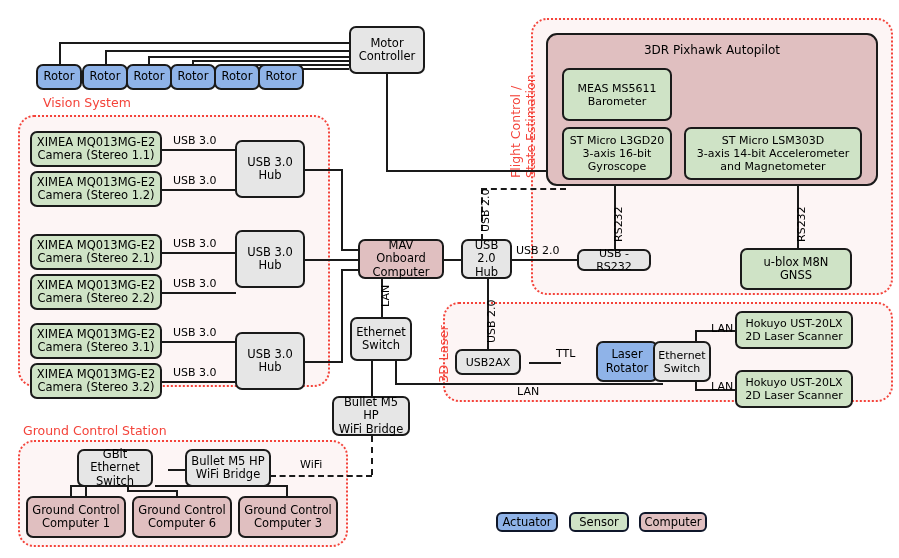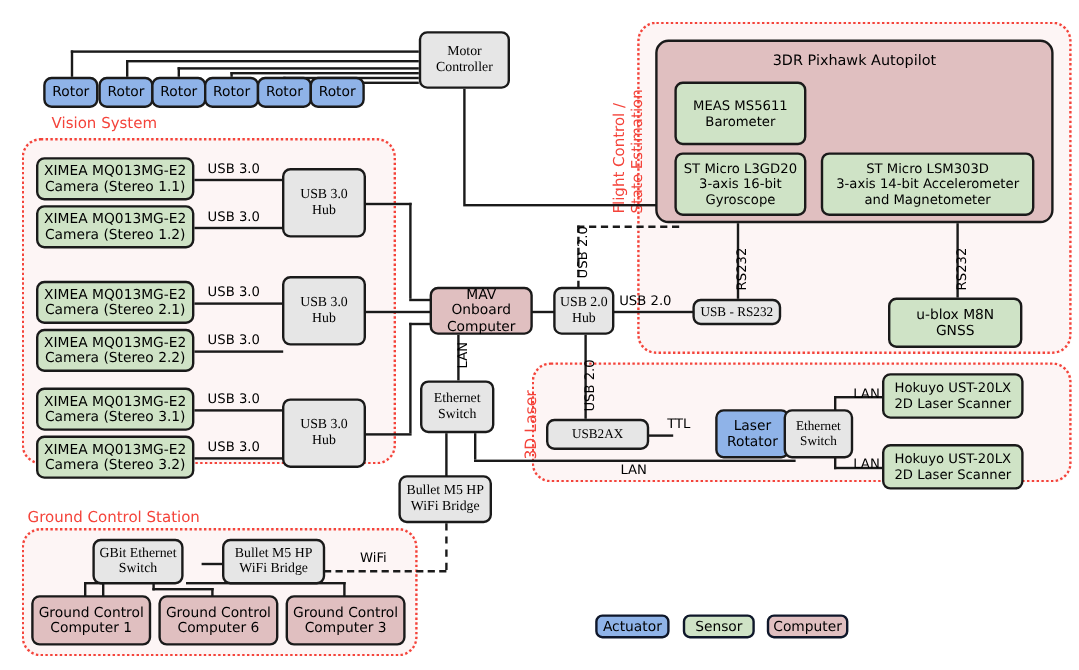--- a/index.html
+++ b/index.html
@@ -5,21 +5,21 @@
   html,body{margin:0;padding:0;background:#ffffff;}
   body{font-family:"DejaVu Sans","Liberation Sans",sans-serif;}
   #canvas{position:relative;width:899px;height:558px;background:#fff;overflow:hidden;}
   .node{position:absolute;box-sizing:border-box;border:2px solid #1a1a1a;border-radius:7px;
         display:flex;align-items:center;justify-content:center;text-align:center;
         font-size:11.5px;line-height:13.5px;color:#000;padding:1px 3px;}
   .node.sm{font-size:11px;line-height:13px;}
   .actuator{background:#8fb3e8;}
   .sensor{background:#cfe3c6;}
   .computer{background:#e0bfc0;}
-  .bus{background:#e6e6e6;font-family:Liberation Serif, serif;}
+  .bus{background:#e6e6e6;}
   .pixhawk{background:#e0bfc0;border:2.5px solid #1a1a1a;border-radius:11px;}
   .region{position:absolute;box-sizing:border-box;border:2.2px dotted #f4433a;
           border-radius:16px;background:#fdf5f5;}
   .region-label{position:absolute;color:#f4433a;font-size:12.5px;white-space:nowrap;}
   .region-label.vert{transform-origin:0 0;}
   .ln{position:absolute;background:#1a1a1a;}
   .lnh{height:2px;}
   .lnv{width:2px;}
   .dash-h{position:absolute;height:0;border-top:2px dashed #1a1a1a;}
   .dash-v{position:absolute;width:0;border-left:2px dashed #1a1a1a;}
@@ -232,21 +232,21 @@
     <span>ST Micro LSM303D</span>
     <span>3-axis 14-bit Accelerometer</span>
     <span>and Magnetometer</span>
   </div>
 
   <div class="node sensor" style="left:740px;top:248px;width:112px;height:42px;flex-direction:column;">
     <span>u-blox M8N</span>
     <span>GNSS</span>
   </div>
 
-  <div class="node bus sm" style="left:455px;top:349px;width:86px;height:26px;">USB2AX</div>
+  <div class="node bus sm" style="left:455px;top:349px;width:66px;height:26px;">USB2AX</div>
   <div class="node actuator" style="left:560px;top:341px;width:62px;height:41px;flex-direction:column;margin-left:36px;">
     <span>Laser</span>
     <span>Rotator</span>
   </div>
   <div class="node bus sm" style="left:653px;top:341px;width:58px;height:41px;flex-direction:column;">
     <span>Ethernet</span>
     <span>Switch</span>
   </div>
   <div class="node sensor sm" style="left:735px;top:311px;width:118px;height:38px;flex-direction:column;">
     <span>Hokuyo UST-20LX</span>

